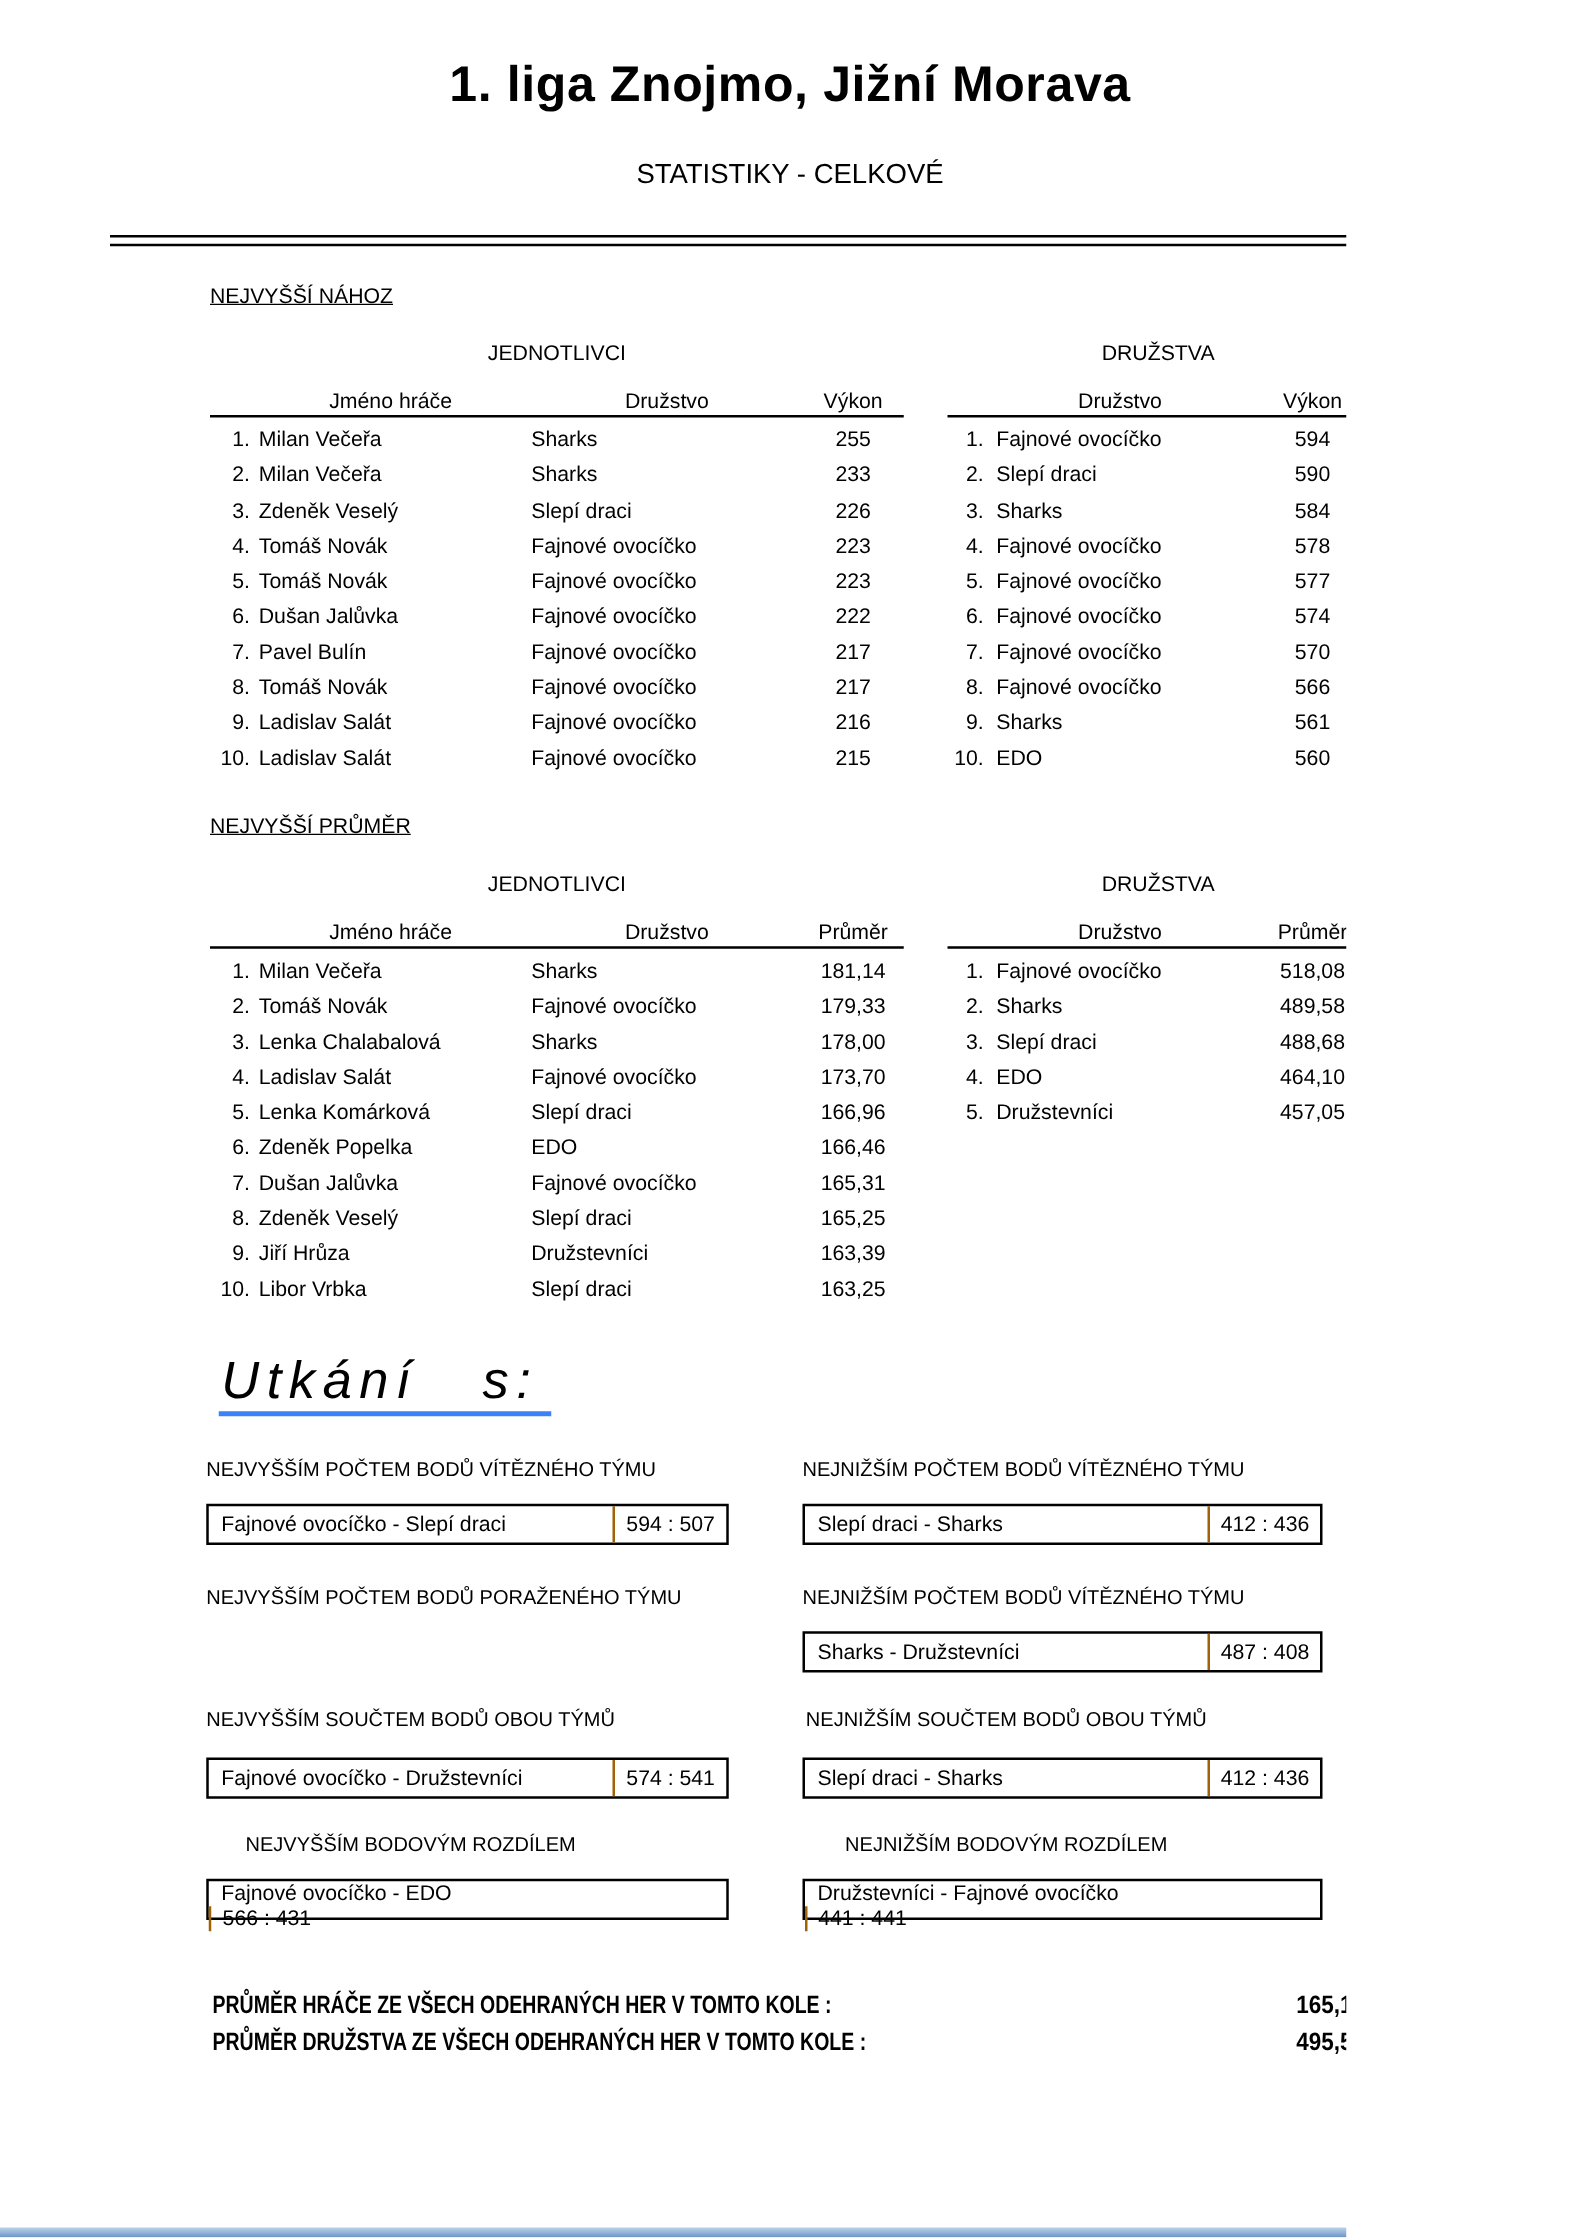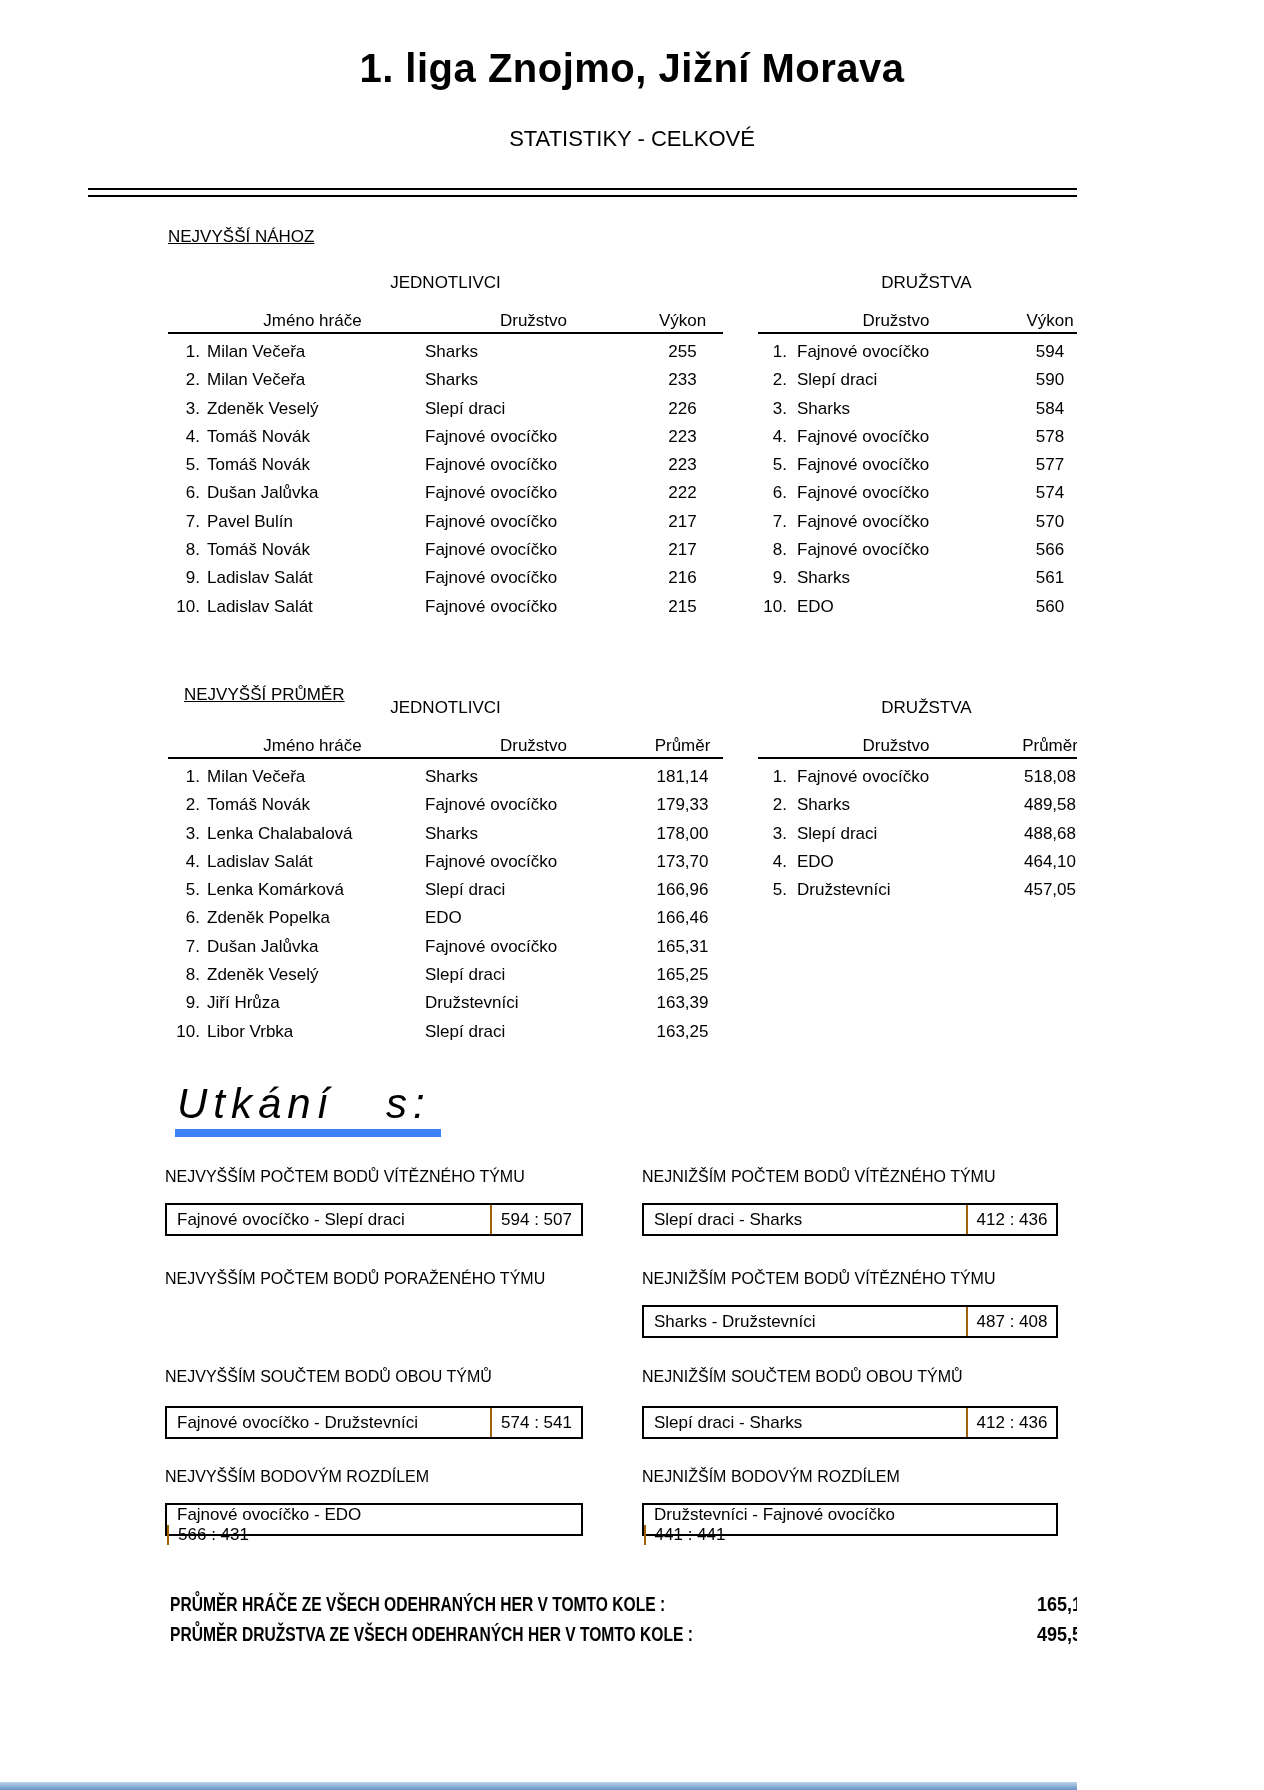--- a/index.html
+++ b/index.html
@@ -12,21 +12,21 @@
   
   .title { top:46px; left:0; width:1264px; text-align:center;
            font-size:40px; font-weight:bold; letter-spacing:0.5px; }
   .subtitle { top:126px; left:0; width:1264px; text-align:center; font-size:22px; }
   .double-rule { top:188px; left:88px; width:1088px; height:5px;
                  border-top:2px solid #000; border-bottom:2px solid #000; }
 
   
   .section-title { font-size:17px; text-decoration:underline; }
   .st-nahoz  { top:227px; left:168px; }
-  .st-prumer { top:651px; left:184px;margin-top:34px; }
+  .st-prumer { top:651px; left:168px; }
 
   
   .tblock { position:absolute; }
   .tb-nahoz-ind  { top:270px; left:168px; width:555px; }
   .tb-nahoz-team { top:270px; left:758px; width:337px; }
   .tb-prumer-ind  { top:695px; left:168px; width:555px; }
   .tb-prumer-team { top:695px; left:758px; width:337px; }
 
   .tbl-heading { margin-top:3px; height:20px; line-height:20px;
                  text-align:center; font-size:17px; }
@@ -40,26 +40,26 @@
   .cell { overflow:visible; }
   .cell-rank  { text-align:right; }
   .cell-name  { padding-left:7px; }
   .g-team .cell-team { padding-left:10px; }
   .cell-value { text-align:center; }
   .center { text-align:center; }
 
   
   .utkani-heading {
     top:1082px; left:175px; font-size:42px; font-style:italic; line-height:1.05;
-    letter-spacing:6px; word-spacing:34px; border-bottom:8px solid #3b82f6;
+    letter-spacing:6px; word-spacing:34px; border-bottom:4px solid #3b82f6;
     padding:0 10px 3px 2px; display:inline-block;
   }
 
   
-  .card-label { font-size:16px; white-space:nowrap; }
+  .card-label { font-size:16px; text-align:center; white-space:nowrap; }
   .lab-col-l { left:165px; width:327px; }
   .lab-col-r { left:642px; width:326px; }
   .card { border:2px solid #000; height:33px; box-sizing:border-box;
           display:flex; background:#fff; }
   .card-l { left:165px; width:418px; }
   .card-r { left:642px; width:416px; }
   .card .match { flex:1; display:flex; align-items:center; padding-left:10px;
                  font-size:17px; white-space:nowrap; }
   .card .score { border-left:2px solid #a16207; display:flex; align-items:center;
                  justify-content:center; font-size:17px; }

